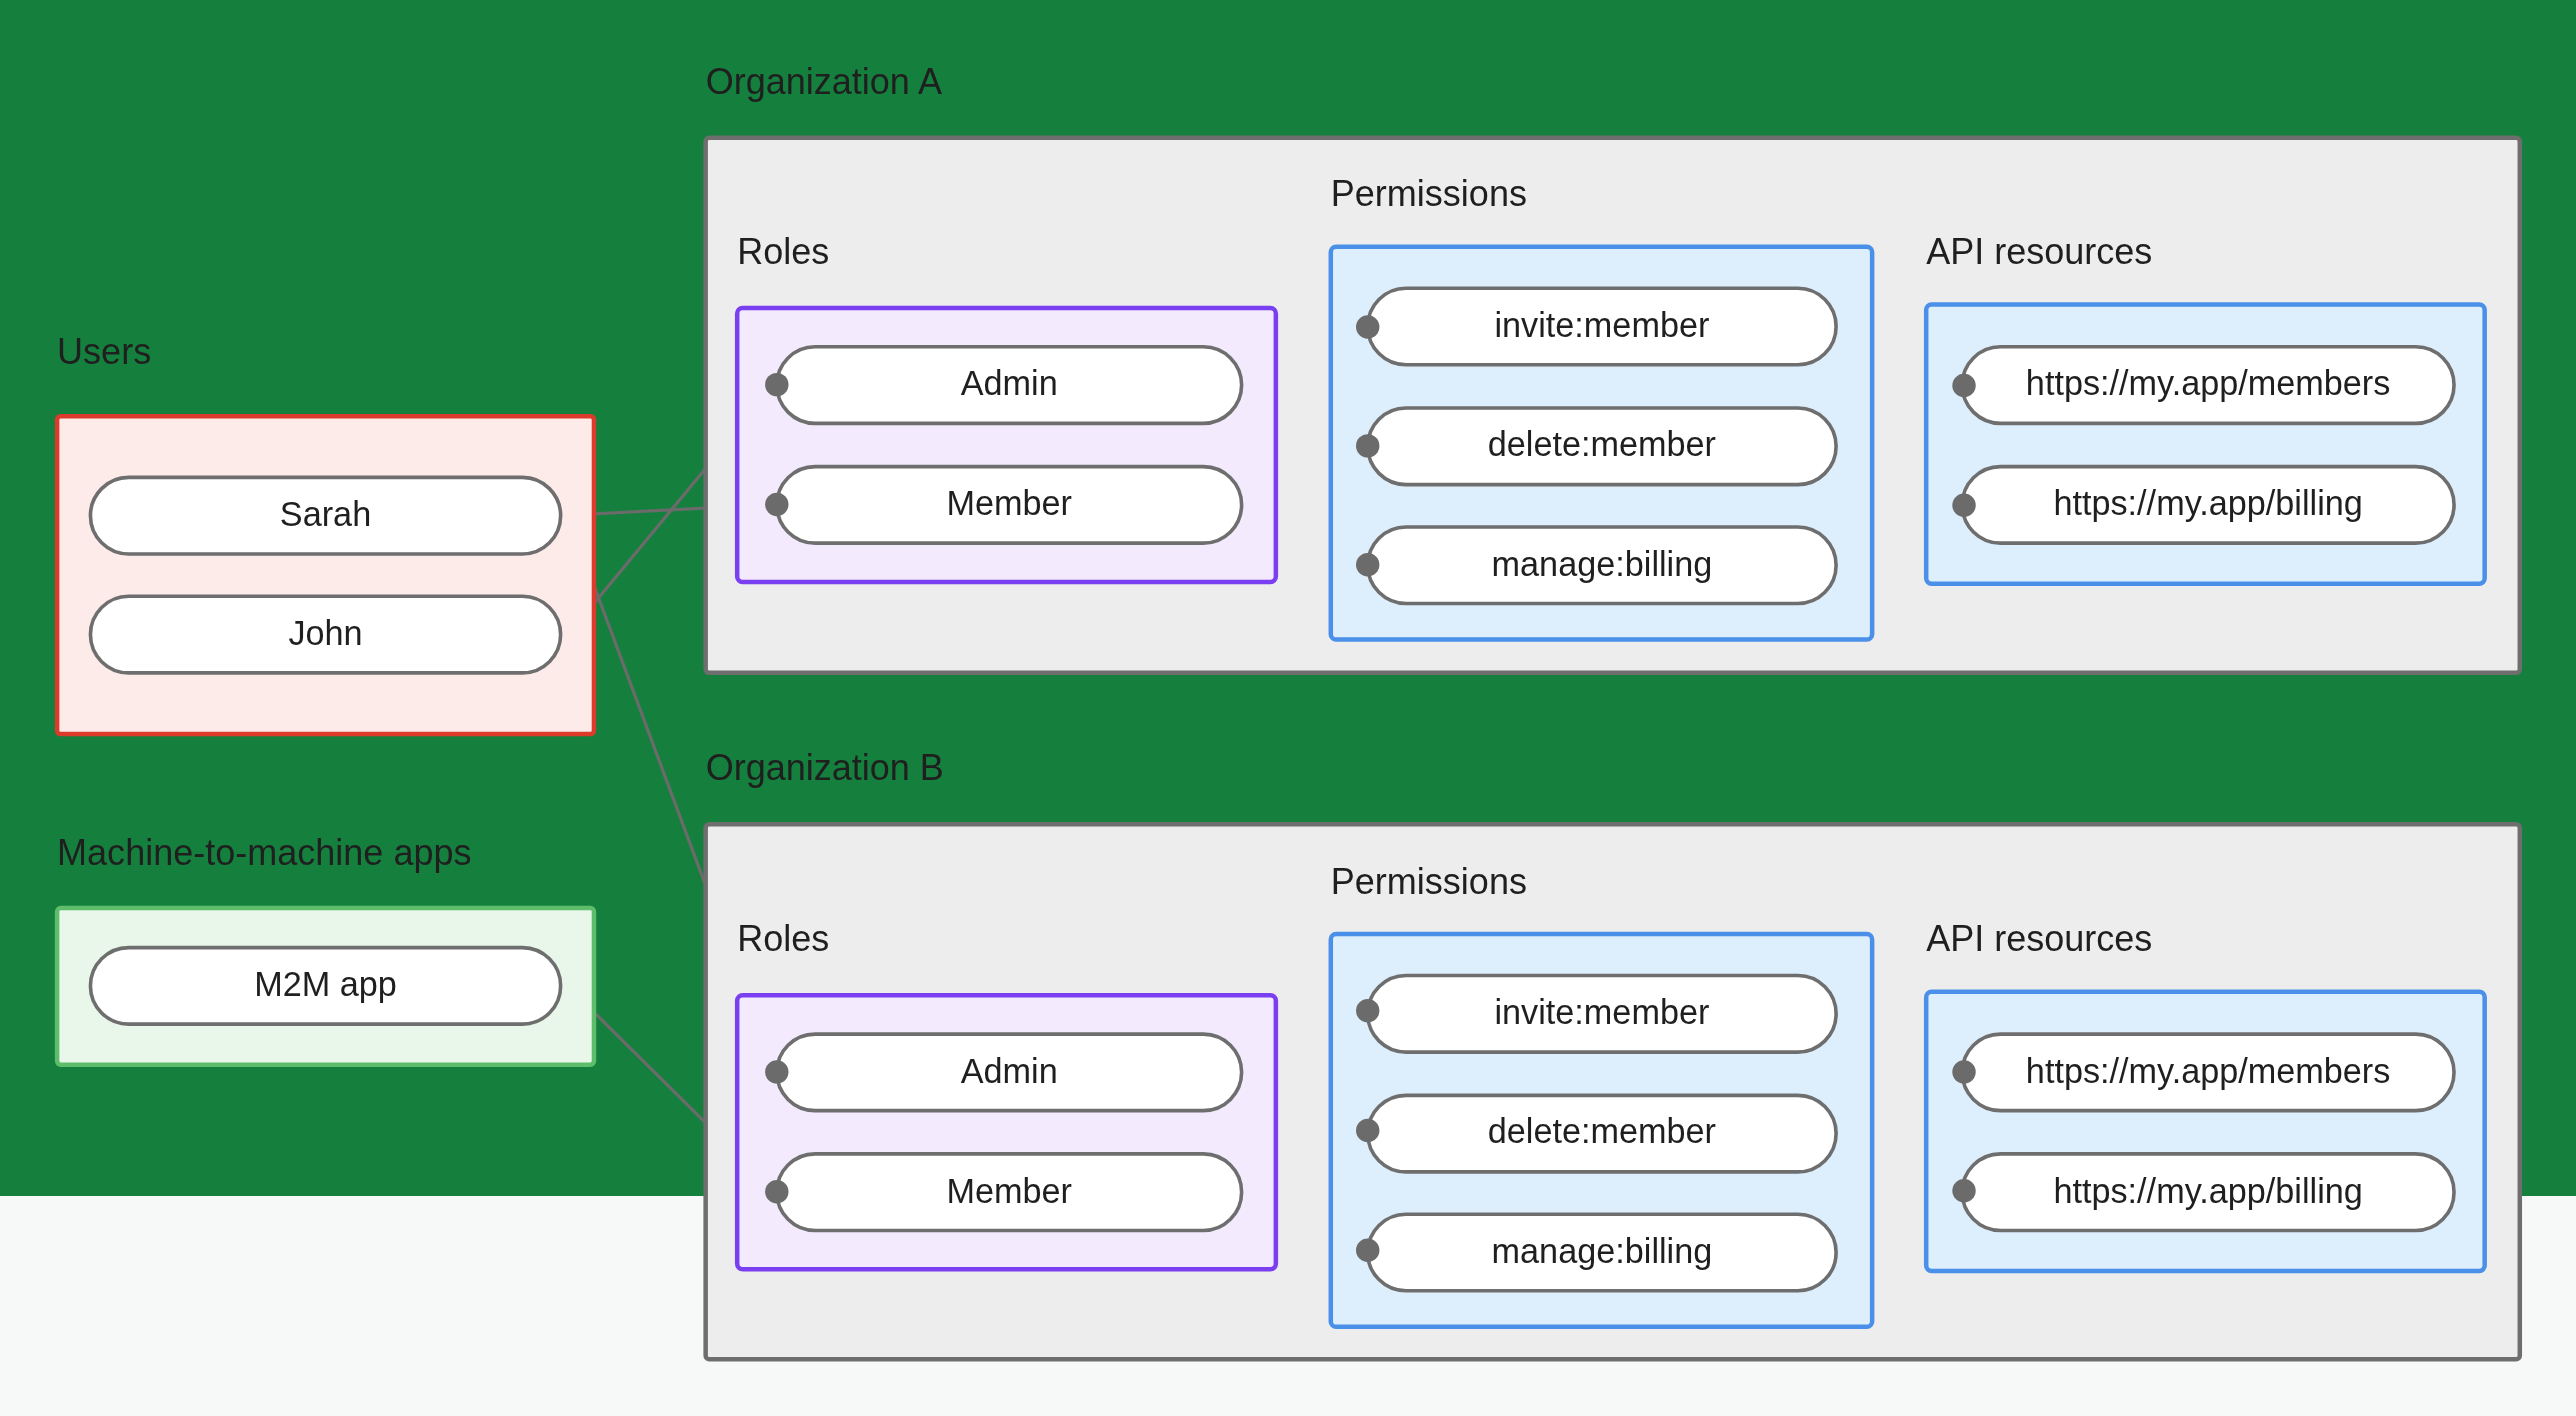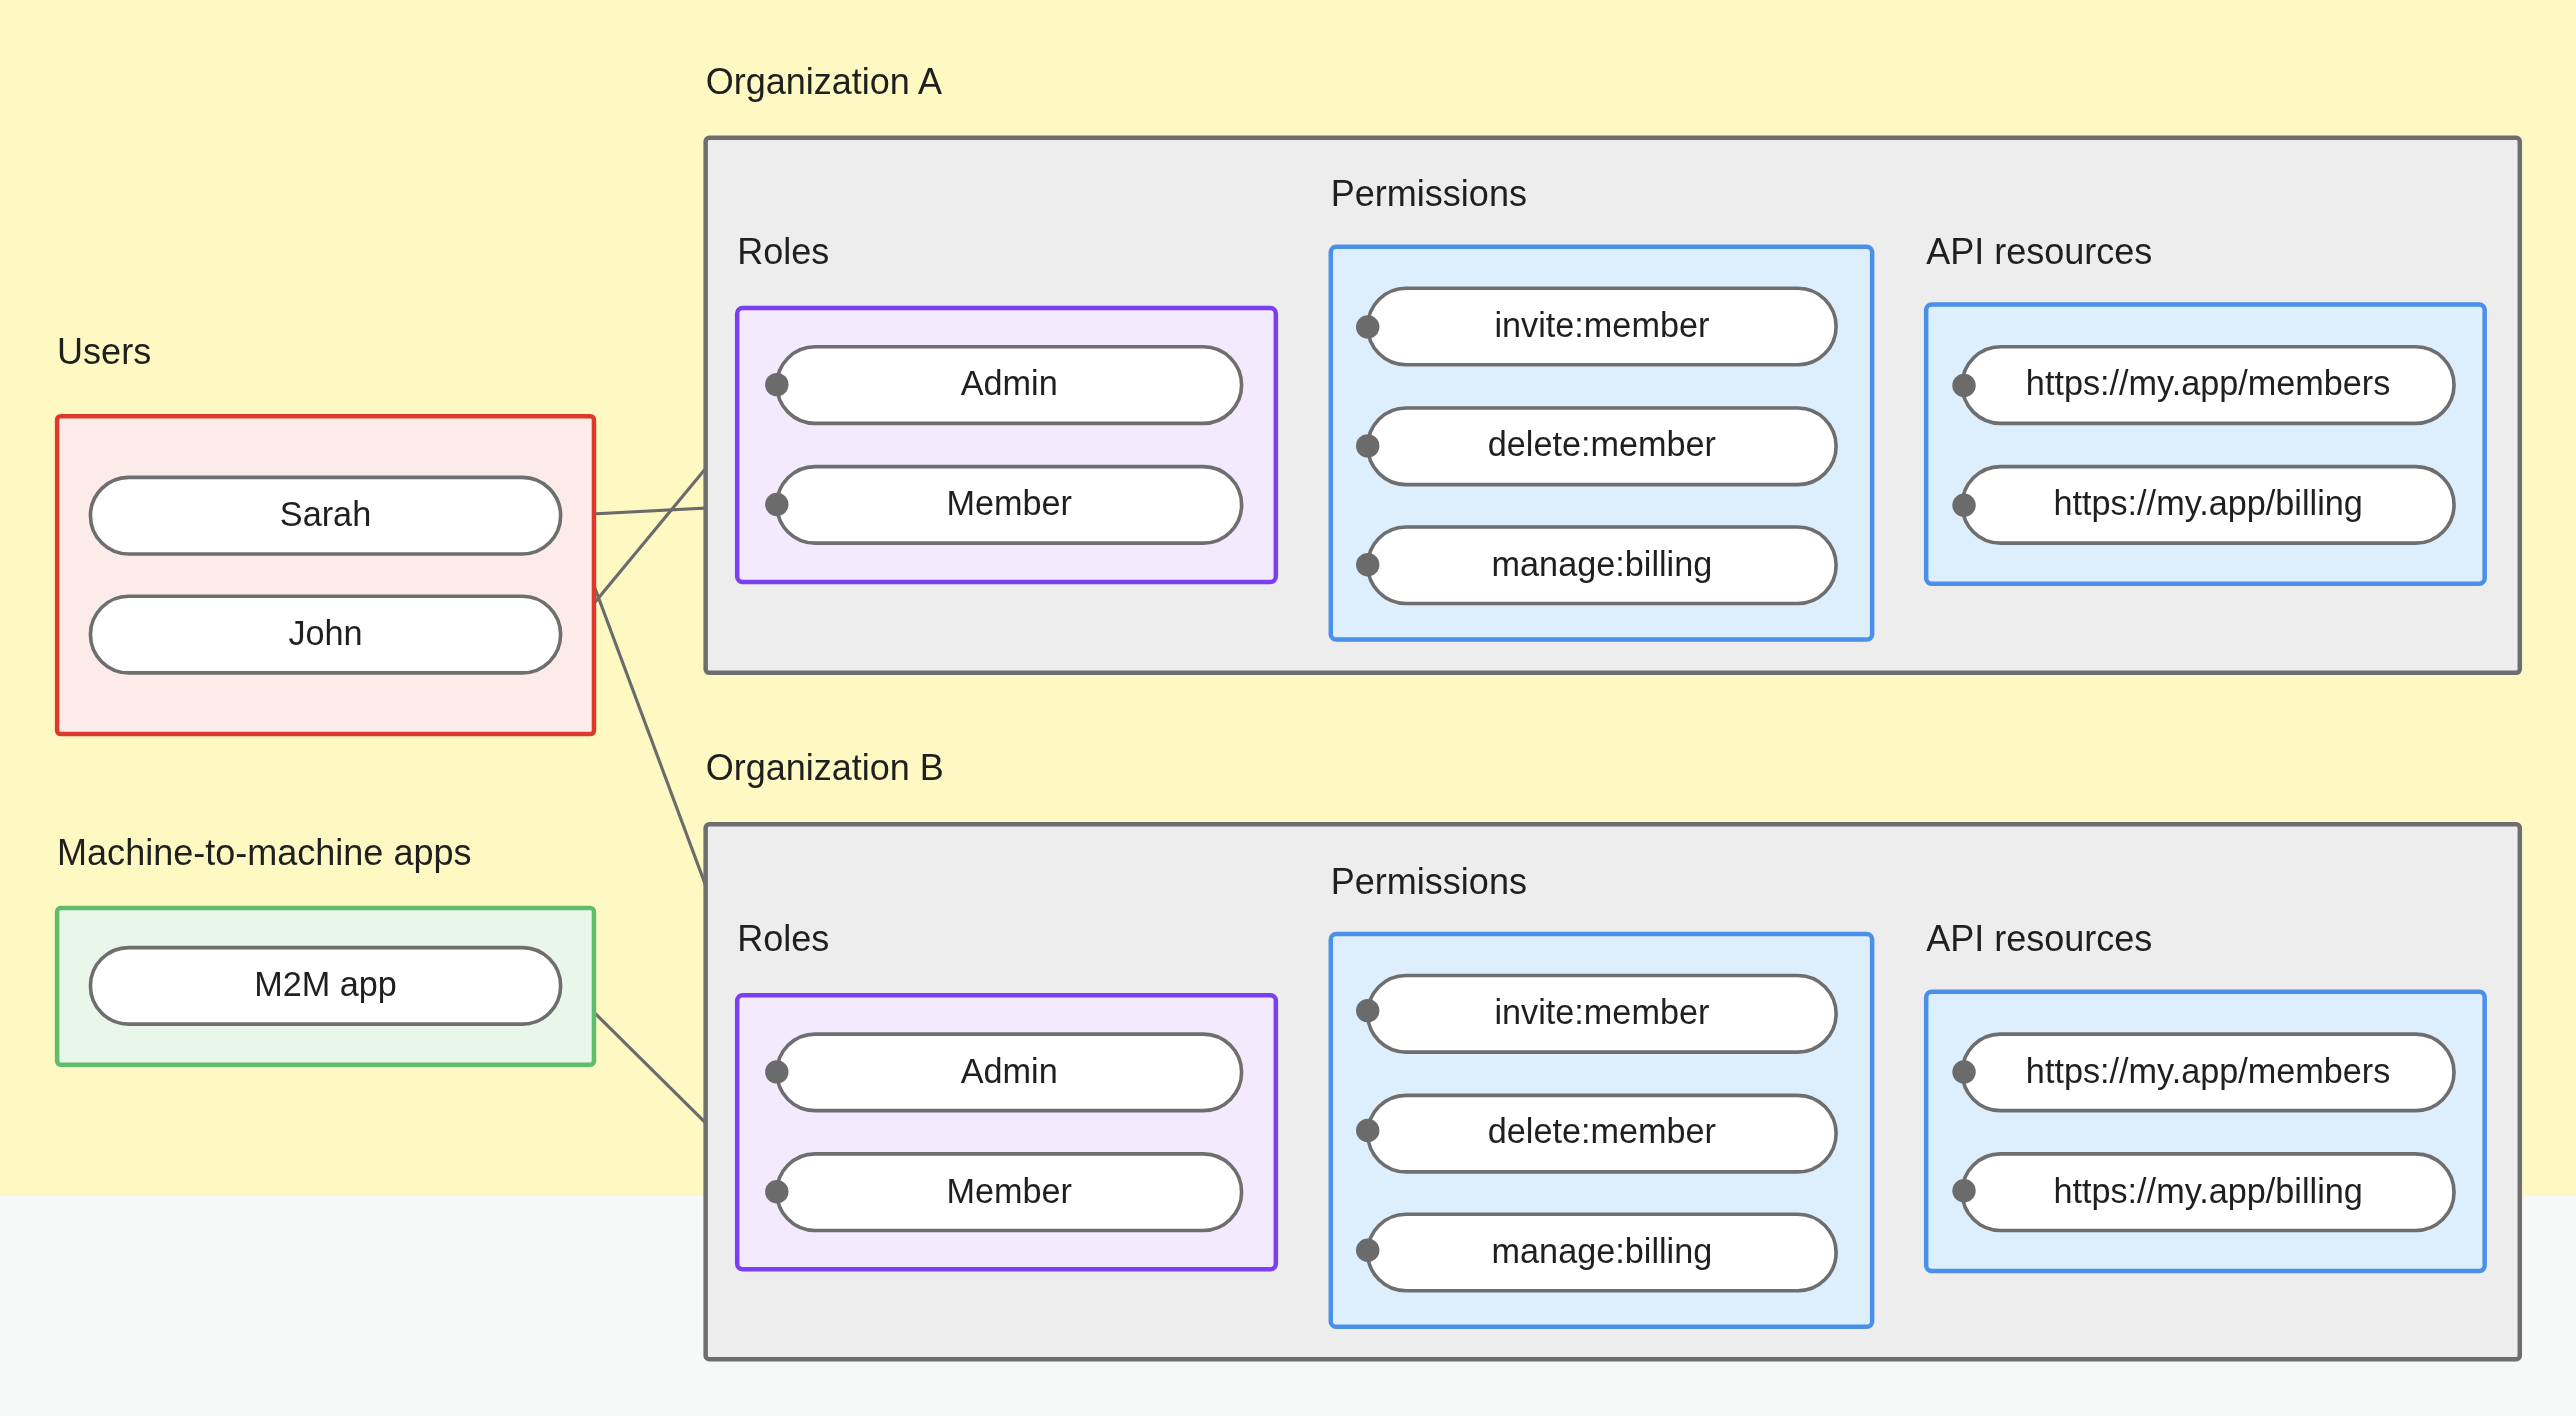--- a/index.html
+++ b/index.html
@@ -1,17 +1,17 @@
 <!DOCTYPE html>
 <html style="font-size:14.4px"><head>
 <meta charset="utf-8">
 <style>
   html,body{margin:0;padding:0;background:#f7f8f8;}
   body{width:2576px;height:1416px;overflow:hidden;font-family:"Liberation Sans",sans-serif;}
-  #stage{position:relative;width:2576px;height:1196px;background:#fef9c3;}
+  #stage{position:relative;width:2576px;height:1196px;background:#15803d;}
   svg#canvas{position:absolute;left:0;top:0;width:2576px;height:1416px;}
   .grp-label{font-family:"Liberation Sans",sans-serif;font-size:40px;fill:#1f1f1f;}
   .node-label{font-family:"Liberation Sans",sans-serif;font-size:38px;fill:#1f1f1f;text-anchor:middle;dominant-baseline:middle;}
   .edge{stroke:#6b6b6b;stroke-width:3.5;fill:none;}
   .dot{fill:#6b6b6b;}
   .pill{fill:#ffffff;stroke:#6e6e6e;stroke-width:4;}
   .org-box{fill:#ededed;stroke:#6e6e6e;stroke-width:5;}
   .roles-box{fill:#f3eafd;stroke:#7b3ff2;stroke-width:5;}
   .blue-box{fill:#ddeefc;stroke:#4a90e8;stroke-width:5;}
   .users-box{fill:#fdebe9;stroke:#dc3b2c;stroke-width:5;}

